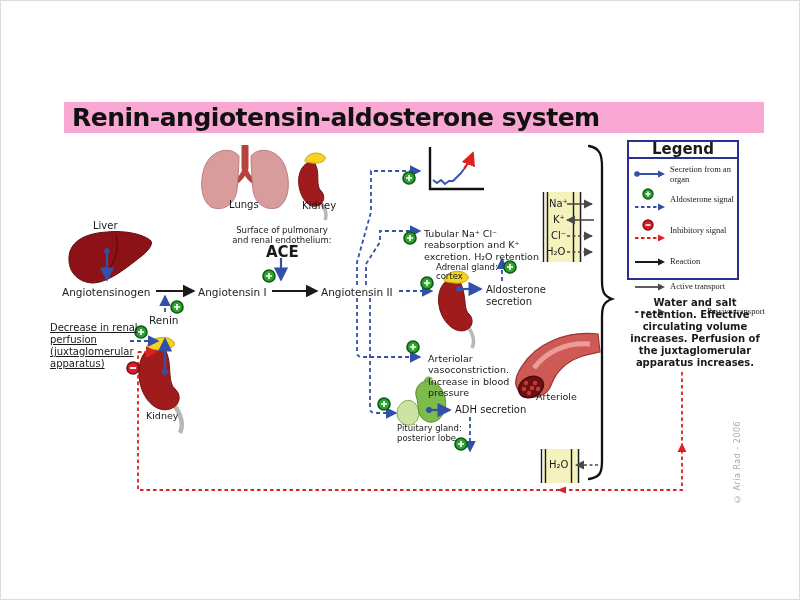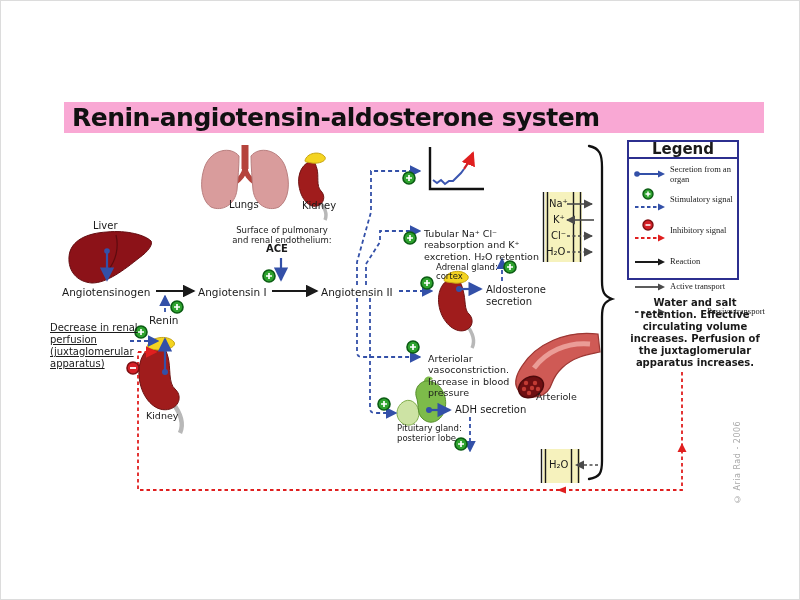--- a/index.html
+++ b/index.html
@@ -226,21 +226,21 @@
             </svg></span>
         <span class="li-label">Secretion from an organ</span>
       </div>
       <div class="li tall">
         <span class="sym"><svg width="34" height="24" viewBox="0 0 34 24">
               <circle cx="15" cy="6" r="5" fill="#2fa32f" stroke="#0b5c13" stroke-width="1.4"></circle>
               <path d="M12.5,6 H17.5 M15,3.5 V8.5" stroke="#fff" stroke-width="1.5"></path>
               <line x1="2" y1="19" x2="25" y2="19" stroke="#3350a8" stroke-width="1.8" stroke-dasharray="3.5 2.5"></line>
               <polygon points="25,15.5 32,19 25,22.5" fill="#3350a8"></polygon>
             </svg></span>
-        <span class="li-label">Stimulatory signal</span>
+        <span class="li-label">Aldosterone signal</span>
       </div>
       <div class="li tall">
         <span class="sym"><svg width="34" height="24" viewBox="0 0 34 24">
               <circle cx="15" cy="6" r="5" fill="#d42027" stroke="#7e1013" stroke-width="1.4"></circle>
               <path d="M12.5,6 H17.5" stroke="#fff" stroke-width="1.5"></path>
               <line x1="2" y1="19" x2="25" y2="19" stroke="#e01f1f" stroke-width="1.8" stroke-dasharray="3.5 2.5"></line>
               <polygon points="25,15.5 32,19 25,22.5" fill="#e01f1f"></polygon>
             </svg></span>
         <span class="li-label nw">Inhibitory signal</span>
       </div>
@@ -265,21 +265,21 @@
             </svg></span>
         <span class="li-label nw">Passive transport</span>
       </div>
     </div>
   </div>
 
   <div class="lbl" style="left:93px;top:220px;">Liver</div>
   <div class="lbl" style="left:229px;top:199px;">Lungs</div>
   <div class="lbl" style="left:302px;top:200px;">Kidney</div>
   <div class="lbl sm c" style="left:232px;top:225px;width:100px;">Surface of pulmonary and renal endothelium:</div>
-  <div class="lbl b" style="left:266px;top:243px;font-size:10px;">ACE</div>
+  <div class="lbl b" style="left:266px;top:243px;font-size:15px;">ACE</div>
   <div class="lbl s105" style="left:62px;top:286px;">Angiotensinogen</div>
   <div class="lbl s105" style="left:198px;top:286px;">Angiotensin I</div>
   <div class="lbl s105" style="left:321px;top:286px;">Angiotensin II</div>
   <div class="lbl s105" style="left:149px;top:314px;">Renin</div>
   <div class="lbl" style="left:50px;top:322px;width:104px;text-decoration:underline;">Decrease in renal perfusion (juxtaglomerular apparatus)</div>
   <div class="lbl s95" style="left:146px;top:396px;">Kidney</div>
   <div class="lbl s95" style="left:424px;top:214px;width:130px;">Tubular Na⁺ Cl⁻ reabsorption and K⁺ excretion. H₂O retention</div>
   <div class="lbl sm" style="left:436px;top:263px;width:70px;line-height:1.1;">Adrenal gland: cortex</div>
   <div class="lbl" style="left:486px;top:284px;width:80px;">Aldosterone secretion</div>
   <div class="lbl s95" style="left:428px;top:339px;width:105px;">Arteriolar vasoconstriction. Increase in blood pressure</div>

